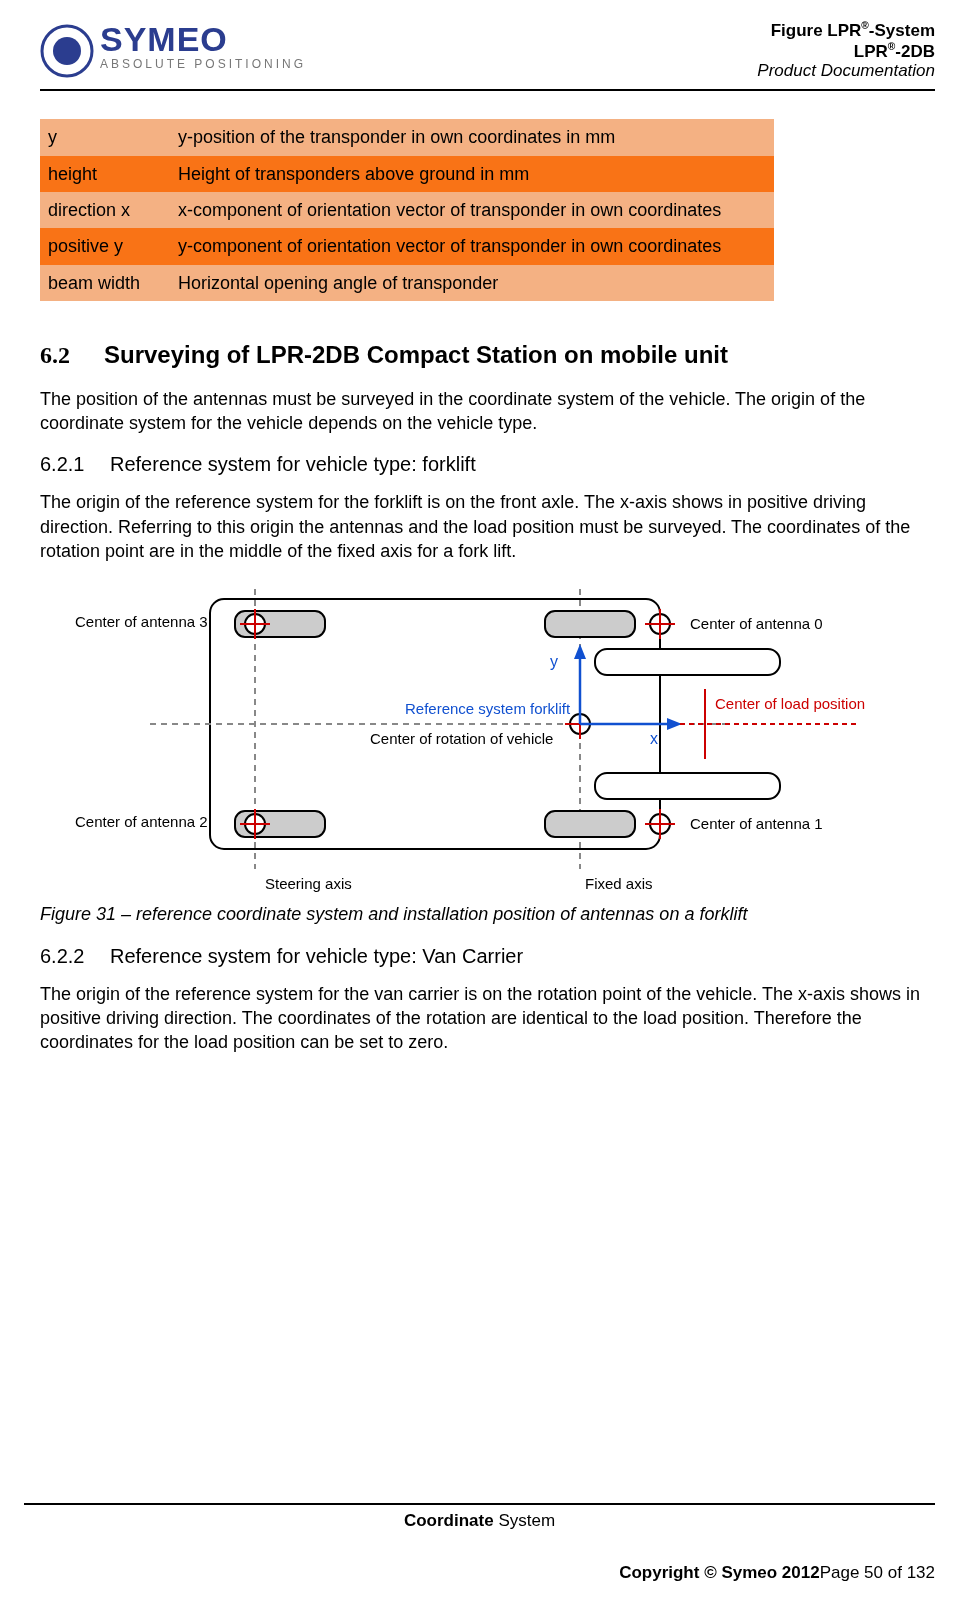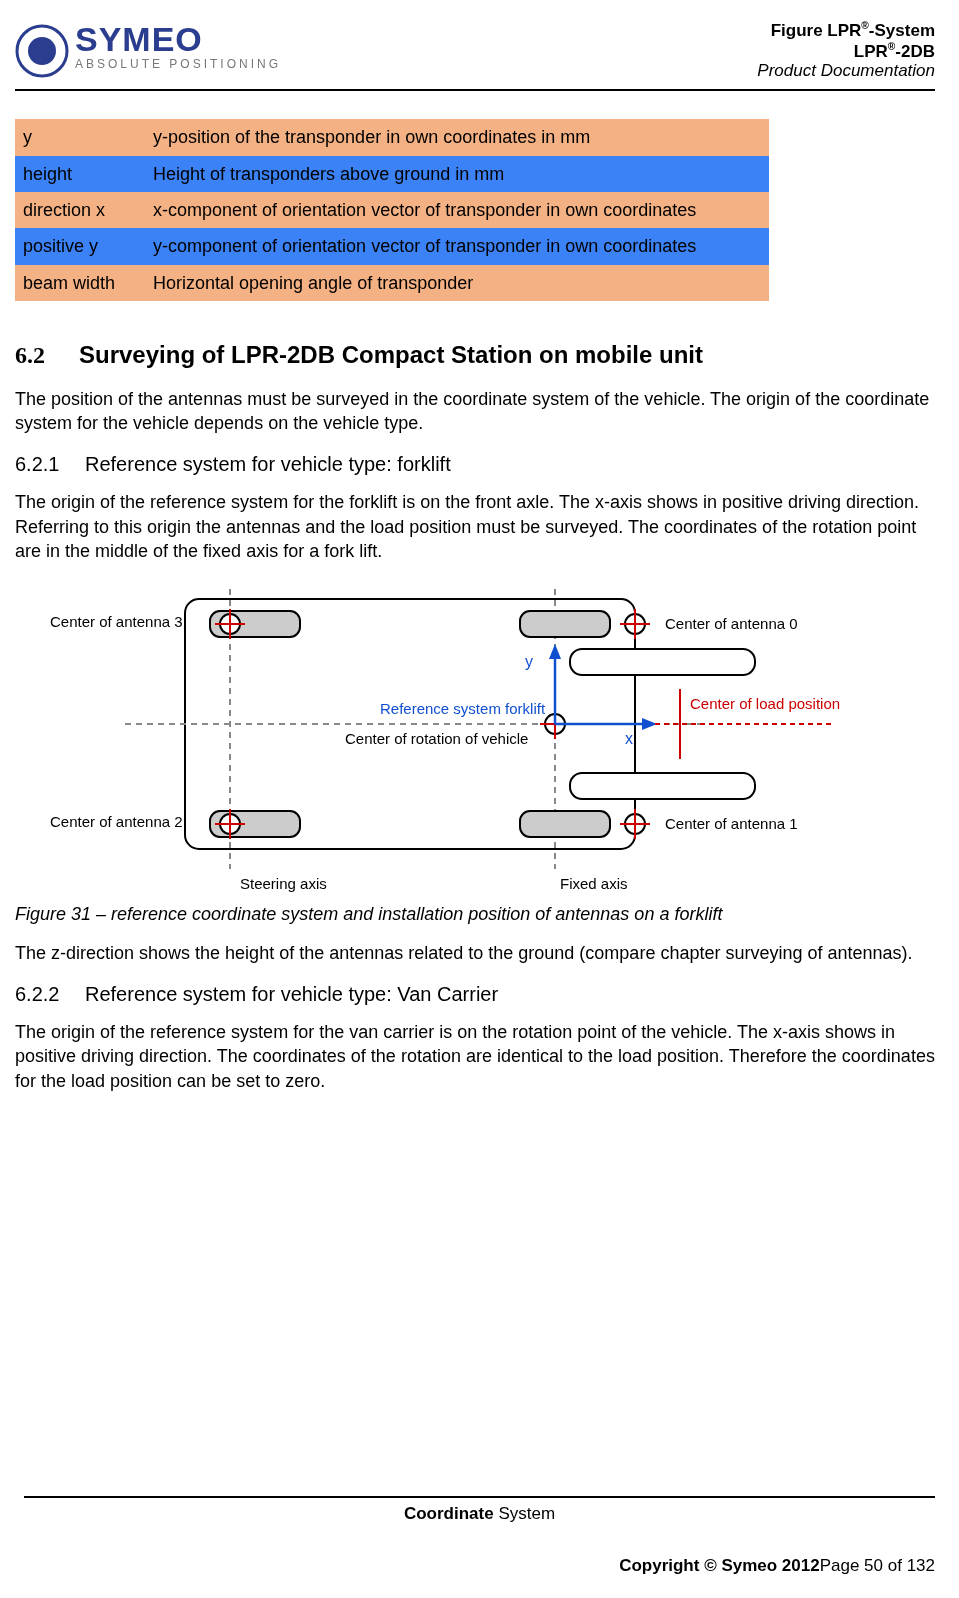--- a/index.html
+++ b/index.html
@@ -6,21 +6,21 @@
   body {
     font-family: Arial, Helvetica, sans-serif;
     font-size: 18px;
     color: #000;
     background: #fff;
     width: 959px;
     margin: 0 auto;
     padding: 0;
   }
   .page {
-    padding: 20px 24px 10px 15px;
+    padding: 20px 24px 10px 40px;
     height: 1598px;
     position: relative;
   }
   .header {
     display: flex;
     justify-content: space-between;
     align-items: flex-start;
     padding-bottom: 8px;
     border-bottom: 2px solid #000;
     margin-bottom: 28px;
@@ -36,21 +36,21 @@
   .header-right .l3 { font-style: italic; font-size: 17px; }
   sup { font-size: 0.6em; }
   table.def {
     border-collapse: collapse;
     width: 82%;
     margin-bottom: 40px;
   }
   table.def td { padding: 6px 8px; vertical-align: top; line-height: 1.35; }
   table.def td.key { width: 130px; }
   .row-dark { background: #f4b183; }
-  .row-light { background: #3b82f6; }
+  .row-light { background: #f97316; }
   h2.section {
     font-family: Arial, sans-serif;
     font-weight: bold;
     font-size: 24px;
     margin: 8px 0 18px 0;
   }
   h2.section .num { display: inline-block; width: 64px; font-family: Liberation Serif, serif; }
   h3.subsection {
     font-family: Arial, sans-serif;
     font-weight: normal;
@@ -58,21 +58,21 @@
     margin: 18px 0 14px 0;
   }
   h3.subsection .num { display: inline-block; width: 70px; }
   p.body { line-height: 1.35; margin-bottom: 6px; }
   .figure-wrap { margin-top: 26px; margin-bottom: 4px; }
   .figure-svg { width: 860px; height: 310px; display: block; }
   .caption { font-style: italic; line-height: 1.3; margin-bottom: 14px; }
   .footer {
     position: absolute;
     left: 24px; right: 24px;
-    bottom: 22px;
+    bottom: 15px;
   }
   .footer-sep { border-top: 2px solid #000; margin-bottom: 6px; }
   .footer-center { text-align: center; font-size: 17px; margin-bottom: 10px; }
   .footer-center b { font-weight: bold; }
   .footer-row { display: flex; justify-content: flex-end; align-items: flex-end; }
   .copyright { font-weight: bold; font-size: 17px; }
   .pagenum { font-size: 17px; margin-top: 22px; }
 </style>
 </head>
 <body>
@@ -191,21 +191,20 @@
       <text x="650" y="40" font-size="15">Center of antenna 0</text>
       <text x="35" y="238" font-size="15">Center of antenna 2</text>
       <text x="650" y="240" font-size="15">Center of antenna 1</text>
 
       <text x="225" y="300" font-size="15">Steering axis</text>
       <text x="545" y="300" font-size="15">Fixed axis</text>
     </svg>
   </div>
   <p class="caption">Figure 31 – reference coordinate system and installation position of antennas on a forklift</p>
 
-  <p class="body">The z-direction shows the height of the antennas related to the ground (compare chapter surveying of antennas).</p>
 
   <h3 class="subsection">
     <span class="num">6.2.2</span><span>Reference system for vehicle type: Van Carrier</span>
   </h3>
   <p class="body">The origin of the reference system for the van carrier is on the rotation point of the vehicle. The x-axis shows in positive driving direction. The coordinates of the rotation are identical to the load position. Therefore the coordinates for the load position can be set to zero.</p>
 
   <div class="footer">
     <div class="footer-sep"></div>
     <div class="footer-center">
       <b>Coordinate</b><span> System</span>

